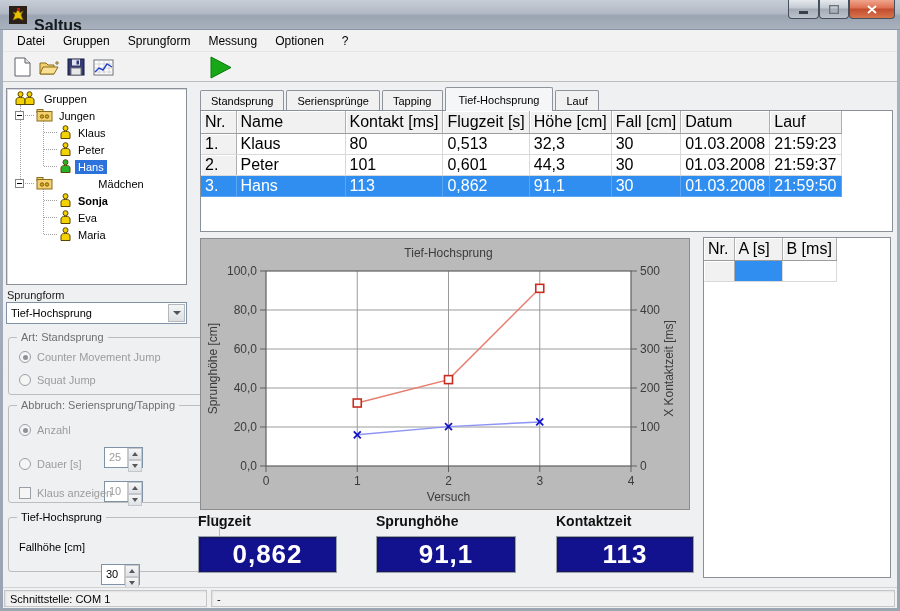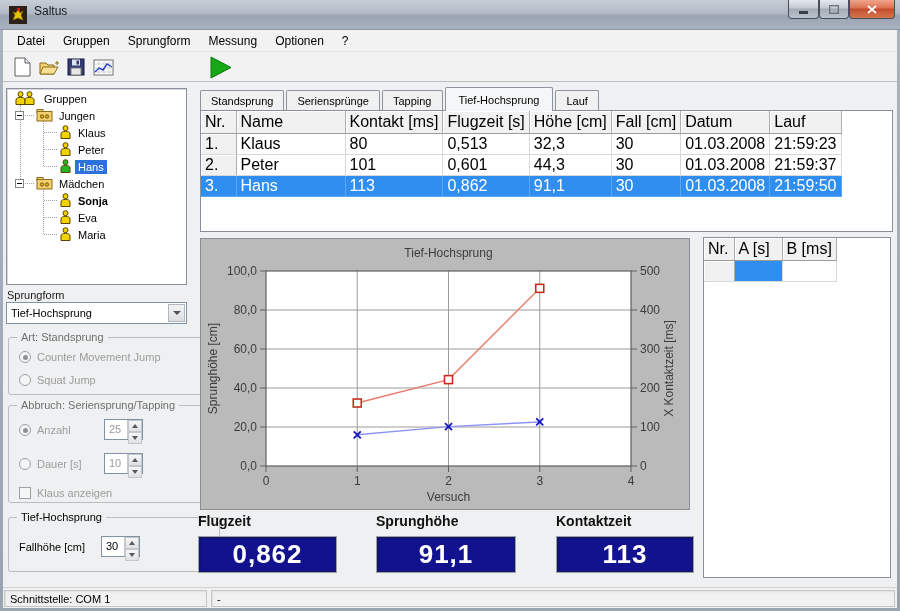--- a/index.html
+++ b/index.html
@@ -9,21 +9,21 @@
     font-family:"Liberation Sans", sans-serif; font-size:11px; color:#000;
     background:#eff0f1; outline:1px solid #4b545f; outline-offset:-1px;
   }
   
   .titlebar {
     position:absolute; left:0; top:0; width:900px; height:30px;
     background:linear-gradient(#c6cdd6 0%, #b2bac5 45%, #9aa4b2 55%, #a9b1be 100%);
     border-bottom:1px solid #8b95a3;
   }
   .titlebar .app-icon { position:absolute; left:9px; top:6px; width:18px; height:18px; }
-  .titlebar .title-text { position:absolute; left:34px; top:4px; font-size:12px; color:#15181c; }
+  .titlebar .title-text { position:absolute; left:34px; top:17px; font-size:16px; color:#15181c;font-weight:bold; }
   .winbtn {
     position:absolute; top:0; height:19px; border:1px solid #46505c; border-top:none;
     border-radius:0 0 4px 4px;
     background:linear-gradient(#e6eaee 0%, #c2c9d1 45%, #a3abb6 50%, #bcc3cc 100%);
     display:flex; align-items:center; justify-content:center;
   }
   .winbtn.min { left:788px; width:31px; }
   .winbtn.max { left:819px; width:30px; }
   .winbtn.close {
     left:849px; width:46px;
@@ -78,21 +78,21 @@
   .groupbox .gtitle { position:absolute; top:-7px; left:8px; background:#eff0f1; padding:0 4px; }
   .gtitle.dim { color:#6f6f6f; }
   .ctl-row { position:absolute; left:10px; display:flex; align-items:center; gap:6px; }
   .dimtext { color:#9c9c9c; }
   .radio {
     width:12px; height:12px; border-radius:50%; border:1px solid #9aa0a6; background:#f5f5f5;
     display:inline-flex; align-items:center; justify-content:center; flex:0 0 auto;
   }
   .radio.on::after { content:""; width:5px; height:5px; border-radius:50%; background:#8e9296; }
   .checkbox { width:12px; height:12px; border:1px solid #9aa0a6; background:#f5f5f5; flex:0 0 auto; }
-  .spinner { position:absolute; display:flex; width:39px; height:21px; border:1px solid #8093a6; background:#fff; }
+  .spinner { position:absolute; display:flex; width:39px; height:21px; border:1px solid #8093a6; background:#fff;margin-top:28px; }
   .spin-value { flex:1; padding:3px 0 0 4px; }
   .spin-btns { width:15px; display:flex; flex-direction:column; border-left:1px solid #c9c9c9; }
   .spin-up,.spin-down { flex:1; background:linear-gradient(#f6f6f6,#dfe1e4); border:1px solid #c3c7cc; display:flex; align-items:center; justify-content:center; }
   .spin-up::after  { content:""; border:3px solid transparent; border-bottom:4px solid #55595e; margin-bottom:3px;}
   .spin-down::after{ content:""; border:3px solid transparent; border-top:4px solid #55595e; margin-top:3px;}
 
   
   .tab-strip { position:absolute; left:200px; top:86px; height:24px; display:flex; align-items:flex-end; }
   .tab {
     padding:4px 10px 3px; background:#f1f1f2; border:1px solid #8f939c; border-bottom:none;
@@ -270,21 +270,21 @@
         <span class="tree-label" style="margin-left: 68px;">Peter</span>
       </div>
       <div class="tree-row" style="top: 69px;">
         <span class="stub" style="left: 37px; top: 8px; width: 13px;"></span>
         <span class="tree-icon" style="left: 52px;"><svg width="13" height="14" viewBox="0 0 13 14">
             <circle cx="6.5" cy="3.2" r="2.5" fill="#27b327" stroke="#5a4500"></circle>
             <path d="M2 13.5 L2 9 Q2 6.4 6.5 6.4 Q11 6.4 11 9 L11 13.5 Z" fill="#27b327" stroke="#5a4500"></path>
           </svg></span>
         <span class="tree-label sel" style="margin-left: 68px;">Hans</span>
       </div>
-      <div class="tree-row" style="top: 86px;">
+      <div class="tree-row" style="top: 86px; justify-content: center;">
         <span class="expand-box"></span>
         <span class="stub" style="left: 18px; top: 8px; width: 9px;"></span>
         <span class="tree-icon" style="left: 29px;"><svg width="17" height="14" viewBox="0 0 17 14">
             <rect x="1" y="1.5" width="6" height="3" fill="#f3cf6e" stroke="#8a6d1d"></rect>
             <rect x="1" y="3.5" width="15" height="9.5" fill="#f3cf6e" stroke="#8a6d1d"></rect>
             <circle cx="6" cy="8.5" r="1.7" fill="#d9ab18" stroke="#7a5f12"></circle>
             <circle cx="11" cy="8.5" r="1.7" fill="#d9ab18" stroke="#7a5f12"></circle>
           </svg></span>
         <span class="tree-label" style="margin-left: 49px;">Mädchen</span>
       </div>

